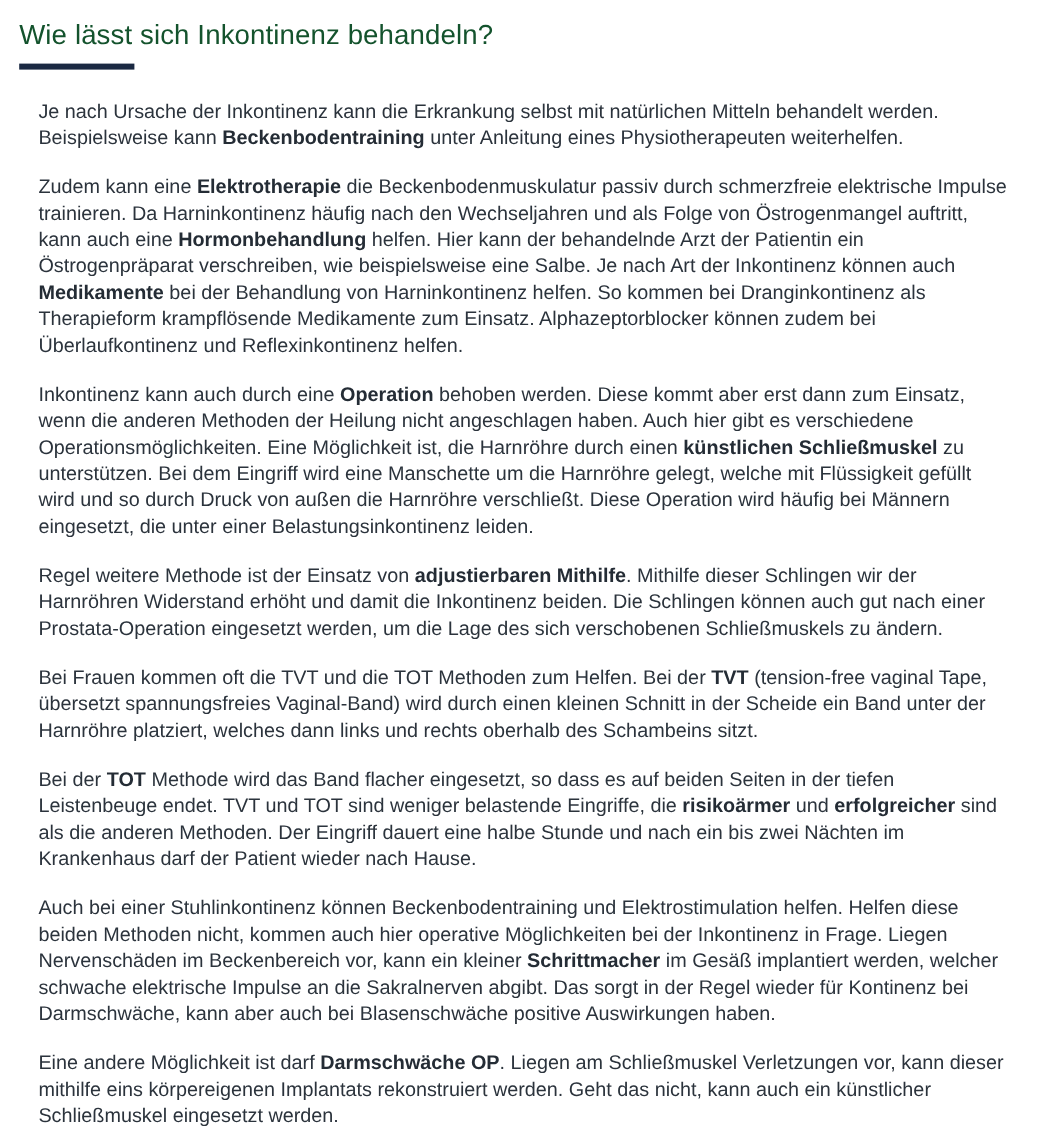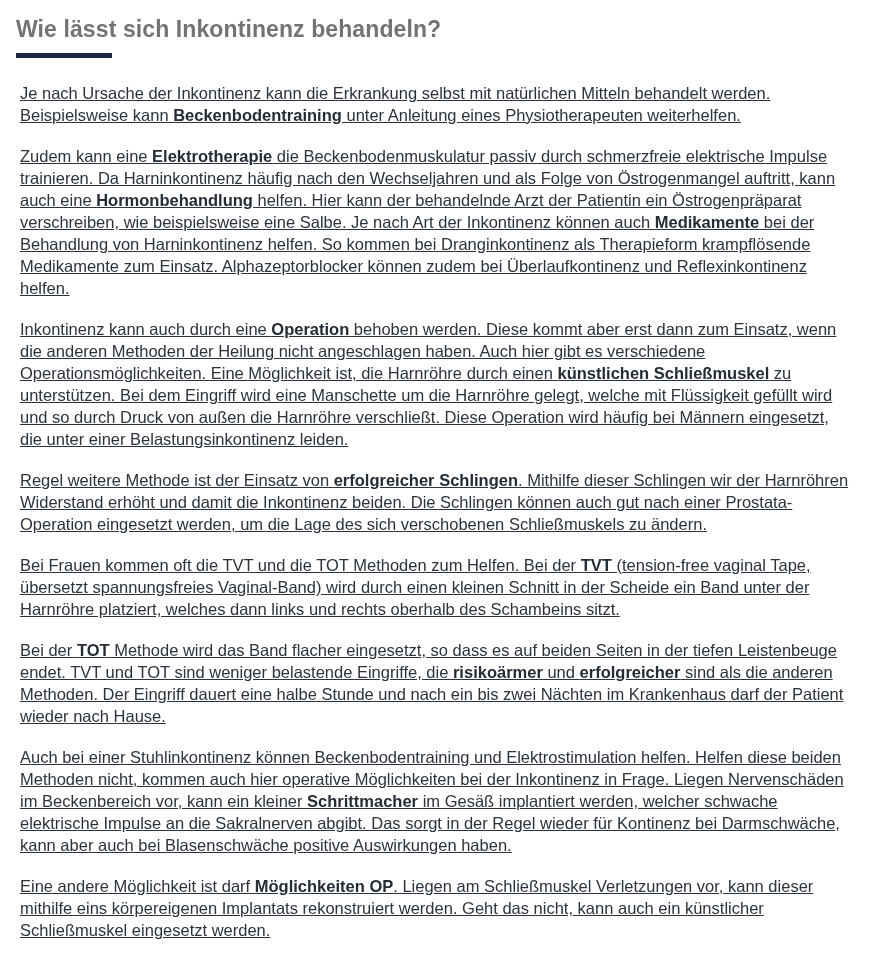--- a/index.html
+++ b/index.html
@@ -16,37 +16,36 @@
     color: #2b333c;
   }
   .article {
     padding: 14px 16px 30px 16px;
     box-sizing: border-box;
   }
   h1.page-title {
     margin: 0;
     font-size: 23px;
     line-height: 30px;
-    font-weight: 700;
-    color: #737373;
+    font-weight: 400;
+    color: #14532d;
     letter-spacing: 0.1px;
   }
   .title-underline {
     width: 96px;
     height: 5px;
     background: #1a2942;
     margin-top: 9px;
     border: none;
   }
   .body-text p {
-    margin: 4px;
+    margin: 16px;
     font-size: 16.5px;
     line-height: 22px;
     color: #2b333c;
-    text-decoration: underline;
   }
   .body-text p:first-child {
     margin-top: 24px;
   }
   .body-text p + p {
     margin-top: 19px;
   }
   .body-text strong {
     font-weight: 700;
     color: #242c35;
@@ -56,19 +55,19 @@
 <body>
 
 <div class="article">
   <h1 class="page-title">Wie lässt sich Inkontinenz behandeln?</h1>
   <div class="title-underline"></div>
 
   <div class="body-text">
     <p><span>Je nach Ursache der Inkontinenz kann die Erkrankung selbst mit natürlichen Mitteln behandelt werden. Beispielsweise kann </span><strong>Beckenbodentraining</strong><span> unter Anleitung eines Physiotherapeuten weiterhelfen.</span></p>
     <p><span>Zudem kann eine </span><strong>Elektrotherapie</strong><span> die Beckenbodenmuskulatur passiv durch schmerzfreie elektrische Impulse trainieren. Da Harninkontinenz häufig nach den Wechseljahren und als Folge von Östrogenmangel auftritt, kann auch eine </span><strong>Hormonbehandlung</strong><span> helfen. Hier kann der behandelnde Arzt der Patientin ein Östrogenpräparat verschreiben, wie beispielsweise eine Salbe. Je nach Art der Inkontinenz können auch </span><strong>Medikamente</strong><span> bei der Behandlung von Harninkontinenz helfen. So kommen bei Dranginkontinenz als Therapieform krampflösende Medikamente zum Einsatz. Alphazeptorblocker können zudem bei Überlaufkontinenz und Reflexinkontinenz helfen.</span></p>
     <p><span>Inkontinenz kann auch durch eine </span><strong>Operation</strong><span> behoben werden. Diese kommt aber erst dann zum Einsatz, wenn die anderen Methoden der Heilung nicht angeschlagen haben. Auch hier gibt es verschiedene Operationsmöglichkeiten. Eine Möglichkeit ist, die Harnröhre durch einen </span><strong>künstlichen Schließmuskel</strong><span> zu unterstützen. Bei dem Eingriff wird eine Manschette um die Harnröhre gelegt, welche mit Flüssigkeit gefüllt wird und so durch Druck von außen die Harnröhre verschließt. Diese Operation wird häufig bei Männern eingesetzt, die unter einer Belastungsinkontinenz leiden.</span></p>
-    <p><span>Regel weitere Methode ist der Einsatz von </span><strong>erfolgreicher Schlingen</strong><span>. Mithilfe dieser Schlingen wir der Harnröhren Widerstand erhöht und damit die Inkontinenz beiden. Die Schlingen können auch gut nach einer Prostata-Operation eingesetzt werden, um die Lage des sich verschobenen Schließmuskels zu ändern.</span></p>
+    <p><span>Regel weitere Methode ist der Einsatz von </span><strong>adjustierbaren Mithilfe</strong><span>. Mithilfe dieser Schlingen wir der Harnröhren Widerstand erhöht und damit die Inkontinenz beiden. Die Schlingen können auch gut nach einer Prostata-Operation eingesetzt werden, um die Lage des sich verschobenen Schließmuskels zu ändern.</span></p>
     <p><span>Bei Frauen kommen oft die TVT und die TOT Methoden zum Helfen. Bei der </span><strong>TVT</strong><span> (tension-free vaginal Tape, übersetzt spannungsfreies Vaginal-Band) wird durch einen kleinen Schnitt in der Scheide ein Band unter der Harnröhre platziert, welches dann links und rechts oberhalb des Schambeins sitzt.</span></p>
     <p><span>Bei der </span><strong>TOT</strong><span> Methode wird das Band flacher eingesetzt, so dass es auf beiden Seiten in der tiefen Leistenbeuge endet. TVT und TOT sind weniger belastende Eingriffe, die </span><strong>risikoärmer</strong><span> und </span><strong>erfolgreicher</strong><span> sind als die anderen Methoden. Der Eingriff dauert eine halbe Stunde und nach ein bis zwei Nächten im Krankenhaus darf der Patient wieder nach Hause.</span></p>
     <p><span>Auch bei einer Stuhlinkontinenz können Beckenbodentraining und Elektrostimulation helfen. Helfen diese beiden Methoden nicht, kommen auch hier operative Möglichkeiten bei der Inkontinenz in Frage. Liegen Nervenschäden im Beckenbereich vor, kann ein kleiner </span><strong>Schrittmacher</strong><span> im Gesäß implantiert werden, welcher schwache elektrische Impulse an die Sakralnerven abgibt. Das sorgt in der Regel wieder für Kontinenz bei Darmschwäche, kann aber auch bei Blasenschwäche positive Auswirkungen haben.</span></p>
-    <p><span>Eine andere Möglichkeit ist darf </span><strong>Möglichkeiten OP</strong><span>. Liegen am Schließmuskel Verletzungen vor, kann dieser mithilfe eins körpereigenen Implantats rekonstruiert werden. Geht das nicht, kann auch ein künstlicher Schließmuskel eingesetzt werden.</span></p>
+    <p><span>Eine andere Möglichkeit ist darf </span><strong>Darmschwäche OP</strong><span>. Liegen am Schließmuskel Verletzungen vor, kann dieser mithilfe eins körpereigenen Implantats rekonstruiert werden. Geht das nicht, kann auch ein künstlicher Schließmuskel eingesetzt werden.</span></p>
   </div>
 </div>
 
 </body></html>

